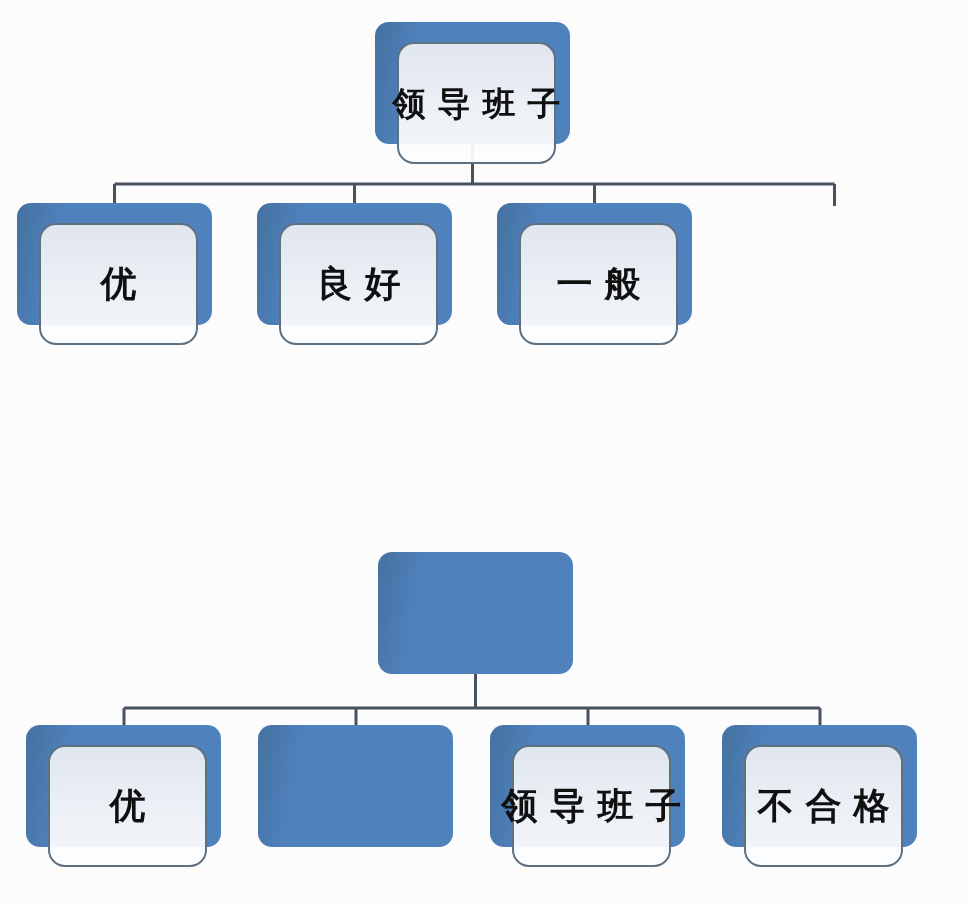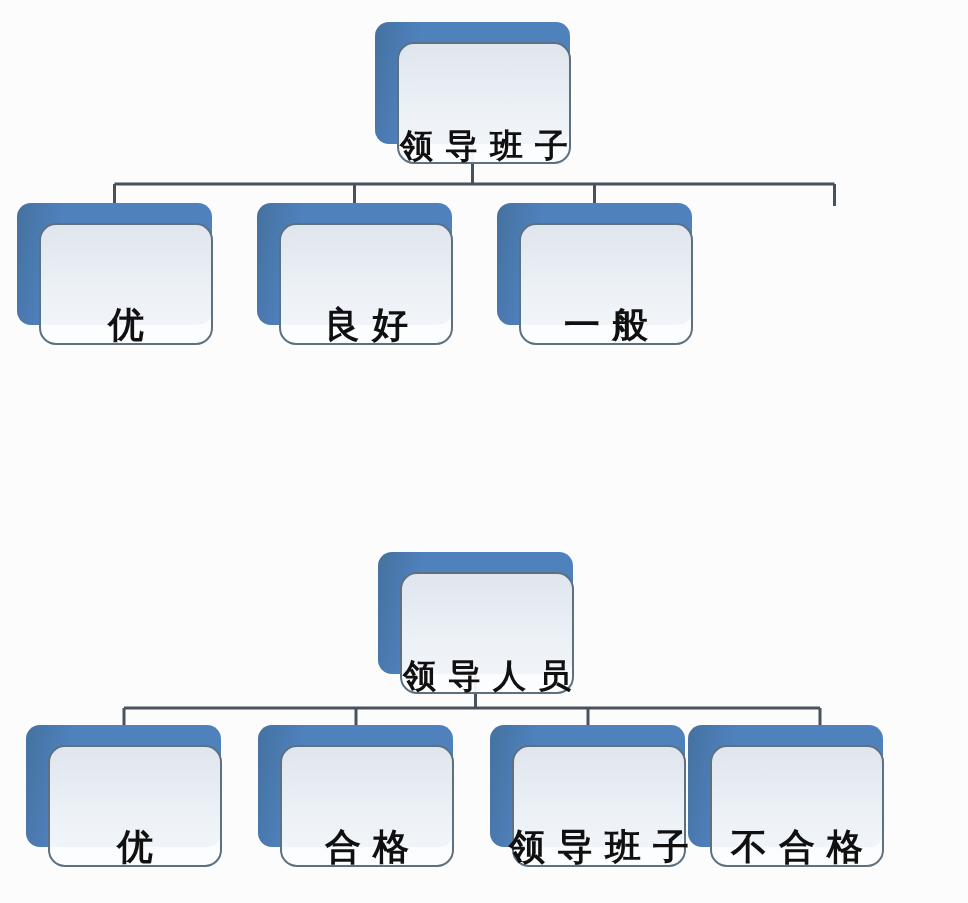--- a/index.html
+++ b/index.html
@@ -33,25 +33,25 @@
     z-index:1;
   }
   .node-back{
     position:absolute;left:0;top:0;
     width:195px;height:122px;
     border-radius:14px;
     background:linear-gradient(100deg,var(--node-blue-dark) 0%,var(--node-blue) 22%,var(--node-blue) 100%);
   }
   .node-front{
     position:absolute;left:22px;top:20px;
-    width:174px;height:122px;
+    width:159px;height:122px;
     border:2px solid var(--box-border);
     border-radius:17px;
     background:linear-gradient(180deg,rgba(233,236,241,0.94) 0%,rgba(246,248,250,0.94) 55%,rgba(253,254,255,0.94) 100%);
-    display:flex;align-items:flex-end;justify-content:center;
+    display:flex;align-items:center;justify-content:center;
   }
   .node-label{
     font-weight:bold;
     color:var(--text-color);
     letter-spacing:12px;
     padding-left:12px;
     white-space:nowrap;
     line-height:1;
   }
   .root .node-label{font-size:33px;}
@@ -103,46 +103,40 @@
   <div class="node leaf" style="left:257px;top:203px">
     <div class="node-back"></div>
     <div class="node-front">
       <span class="node-label">良好</span>
     </div>
   </div>
 
 
   <div class="node root" style="left:378px;top:552px">
     <div class="node-back"></div>
-    <div class="node-front">
-      <span class="node-label">领导人员</span>
-    </div>
   </div>
 
   <div class="node leaf" style="left:26px;top:725px">
     <div class="node-back"></div>
     <div class="node-front">
       <span class="node-label">优</span>
     </div>
   </div>
 
   <div class="node leaf" style="left:258px;top:725px">
     <div class="node-back"></div>
-    <div class="node-front">
-      <span class="node-label">合格</span>
-    </div>
   </div>
 
   <div class="node leaf" style="left:490px;top:725px">
     <div class="node-back"></div>
     <div class="node-front">
       <span class="node-label">领导班子</span>
     </div>
   </div>
 
-  <div class="node leaf" style="left:688px;top:725px">
+  <div class="node leaf" style="left:722px;top:725px">
     <div class="node-back"></div>
     <div class="node-front">
       <span class="node-label">不合格</span>
     </div>
   </div>
 
 </div>
 
 </body></html>

